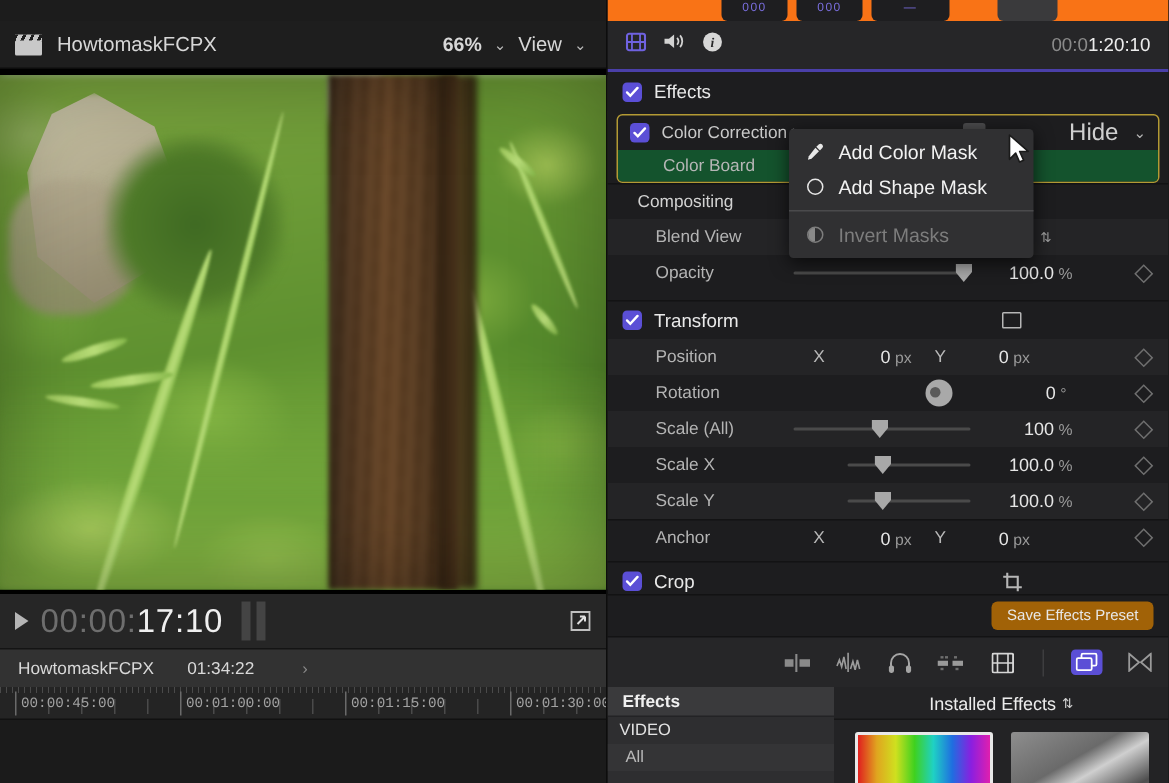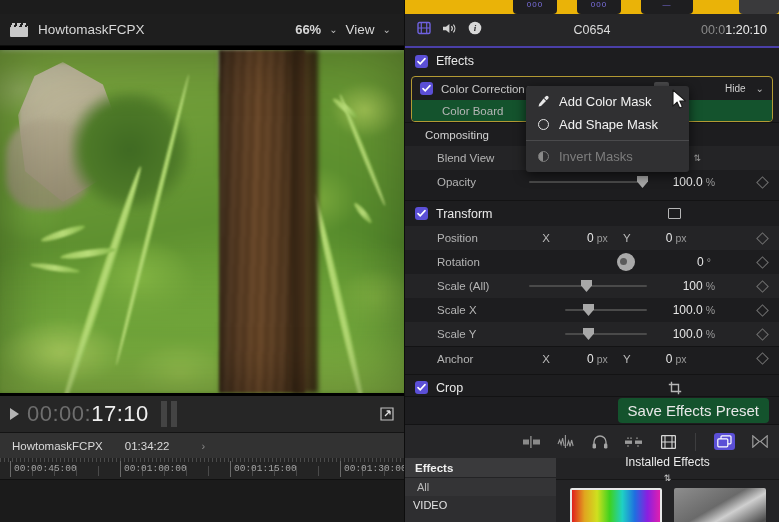--- a/index.html
+++ b/index.html
@@ -8,22 +8,22 @@
     background:#1a1a1a;
     font-family:"Liberation Sans", sans-serif;
     overflow:hidden;
     -webkit-font-smoothing:antialiased;
   }
   #app { position:relative; width:779px; height:522px; background:#1c1c1c; }
 
   
   .top-toolbar {
     position:absolute; left:405px; top:0; width:374px; height:14px;
-    background:#eab308; display:flex; align-items:flex-end; gap:20px;
-    padding-left:108px; overflow:hidden;
+    background:#f97316; display:flex; align-items:flex-end; gap:6px;
+    padding-left:76px; overflow:hidden;
   }
   .tb-btn {
     width:44px; height:19px; background:#1e1e20; border-radius:4px;
     display:flex; align-items:center; justify-content:center;
     color:#7b6fe0; font-size:8px; letter-spacing:1px;
   }
   .tb-btn.wide { width:52px; }
   .tb-btn.pale { background:#3a3a3c; color:#b9b9bd; margin-left:26px; width:40px; }
 
   
@@ -166,21 +166,21 @@
   .crop-ic { width:13px; height:13px; position:relative; }
 
   
   .cc-wrap { position:absolute; left:411px; top:76px; width:362px; height:46px;
      border:1.5px solid #b39a34; border-radius:4px; background:#1d1d1f; overflow:hidden; }
   .cc-r1 { display:flex; align-items:center; height:23px; padding:0 8px; }
   .cc-r2 { display:flex; align-items:center; height:22px; padding:0 8px; background:#14532d; }
   .cc-name { color:#c9c9c9; font-size:11.5px; }
   .cc-sup { color:#c9c9c9; font-size:8px; vertical-align:super; margin-left:2px;}
   .cc-sub { color:#b6b6b6; font-size:11.5px; padding-left:22px; }
-  .hide-lbl { color:#cfcfcf; font-size:10px; margin-left:auto; }
+  .hide-lbl { color:#cfcfcf; font-size:16px; margin-left:auto; }
   .hide-chev { color:#b8b8b8; font-size:10px; margin-left:10px; }
   .mask-btn { width:15px; height:13px; background:#4b4b4d; border-radius:2px; margin-left:auto; }
 
   
   .ctxmenu { position:absolute; left:526px; top:86px; width:163px;
      background:#303032; border-radius:3px; box-shadow:0 3px 12px rgba(0,0,0,.65);
      padding:4px 0; z-index:40; }
   .mi { display:flex; align-items:center; height:23px; padding:0 10px; gap:8px;
      color:#f2f2f2; font-size:13px; }
   .mi.dis { color:#7d7d7d; }
@@ -189,21 +189,21 @@
   .mcircle.dis { border-color:#7d7d7d; background:linear-gradient(90deg,#8a8a8a 50%,transparent 50%); }
   .mdiv { height:1px; background:#4a4a4c; margin:4px 0; }
 
   
   .cursor { position:absolute; left:672px; top:89px; width:15px; height:22px; z-index:60;}
 
   
   .preset-bar { position:absolute; left:405px; top:396px; width:374px; height:28px;
      background:#1d1d1f; border-top:1px solid #121213; display:flex; align-items:center;
      justify-content:flex-end; padding-right:10px; }
-  .preset-btn { background:#14532d; color:#e8e8e8; font-size:15px; padding:4px 10px;
+  .preset-btn { background:#a16207; color:#e8e8e8; font-size:10px; padding:4px 10px;
      border-radius:4px; }
 
   
   .iconbar { position:absolute; left:405px; top:424px; width:374px; height:34px;
      background:#262628; display:flex; align-items:center; justify-content:flex-end;
      gap:16px; padding-right:10px; border-top:1px solid #131314;}
   .ibt { width:18px; height:16px; display:flex; align-items:center; justify-content:center;}
   .ibdiv { width:1px; height:18px; background:#3d3d3f; margin:0 2px;}
   .ibt.active { background:#5b4fd6; border-radius:3px; width:21px; height:17px;}
 
@@ -212,21 +212,21 @@
      background:#2e2e30; }
   .fx-side-head { height:20px; background:#3a3a3c; display:flex; align-items:center;
      padding-left:10px; color:#f0f0f0; font-size:11.5px; font-weight:bold;
      border-bottom:1px solid #232325;}
   .fx-cat { height:18px; display:flex; align-items:center; padding-left:8px; color:#e3e3e3;
      font-size:11px; }
   .fx-cat.sub { color:#b9b9b9; background:#343436; padding-left:12px; }
   .fx-main { position:absolute; left:556px; top:458px; width:223px; height:64px;
      background:#232325; }
   .fx-main-head { height:22px; display:flex; align-items:center; justify-content:center;
-     gap:4px; color:#ececec; font-size:12px; border-bottom:1px solid #161617;flex-direction:column;}
+     gap:4px; color:#ececec; font-size:12px; border-bottom:1px solid #161617;}
   .fx-grid { display:flex; gap:12px; padding:8px 0 0 14px; }
   .fx-thumb { width:92px; height:52px; border-radius:2px; }
   .fx-thumb.sel { border:2px solid #e8e8e8; }
   .fx-rainbow { background:linear-gradient(90deg,#e01f1f,#e0a51f,#cfe01f,#3fd11f,#1fd1c4,#1f6ee0,#8a1fe0,#e01fae); }
   .fx-gray { background:linear-gradient(150deg,#8e8e8e,#6a6a6a 40%,#cfcfcf 55%,#4e4e4e 80%,#777); }
 
   .vsplit { position:absolute; left:404px; top:0; width:1px; height:522px; background:#0d0d0d; z-index:5;}
 </style>
 </head>
 <body>
@@ -344,21 +344,20 @@
           <path d="M9.4 4.2a3.6 3.6 0 010 4.6M11.4 2.6a6 6 0 010 7.8" stroke="#d2d2d2" stroke-width="1.2" fill="none"></path>
         </svg>
       </span>
       <span>
         <svg width="14" height="14" viewBox="0 0 14 14">
           <circle cx="7" cy="7" r="6.3" fill="#d7d7d7"></circle>
           <text x="7" y="10.4" text-anchor="middle" font-size="9" font-family="Liberation Serif, serif" font-style="italic" font-weight="bold" fill="#262628">i</text>
         </svg>
       </span>
     </div>
-    <div class="ih-name">C0654</div>
     <div class="ih-tc">
       <span class="d">00:0</span><span class="b">1:20:10</span>
     </div>
   </div>
 
   <div class="insp">
 
     <div class="row sect" style="padding-left:10px">
       <span class="cbx">
         <svg width="9" height="9" viewBox="0 0 9 9">
@@ -594,22 +593,22 @@
     <span class="ibt">
       <svg width="16" height="13" viewBox="0 0 16 13">
         <path d="M0.8 0.8v11.4L7.4 6.5z" fill="none" stroke="#9a9a9a" stroke-width="1.2"></path>
         <path d="M15.2 0.8v11.4L8.6 6.5z" fill="none" stroke="#9a9a9a" stroke-width="1.2"></path>
       </svg>
     </span>
   </div>
 
   <div class="fx-side">
     <div class="fx-side-head">Effects</div>
+    <div class="fx-cat">VIDEO</div>
     <div class="fx-cat sub">All</div>
-    <div class="fx-cat">VIDEO</div>
   </div>
 
   <div class="fx-main">
     <div class="fx-main-head">
       <span>Installed Effects</span>
       <span style="font-size:9px;color:#cfcfcf">⇅</span>
     </div>
     <div class="fx-grid">
       <div class="fx-thumb fx-rainbow sel"></div>
       <div class="fx-thumb fx-gray"></div>

